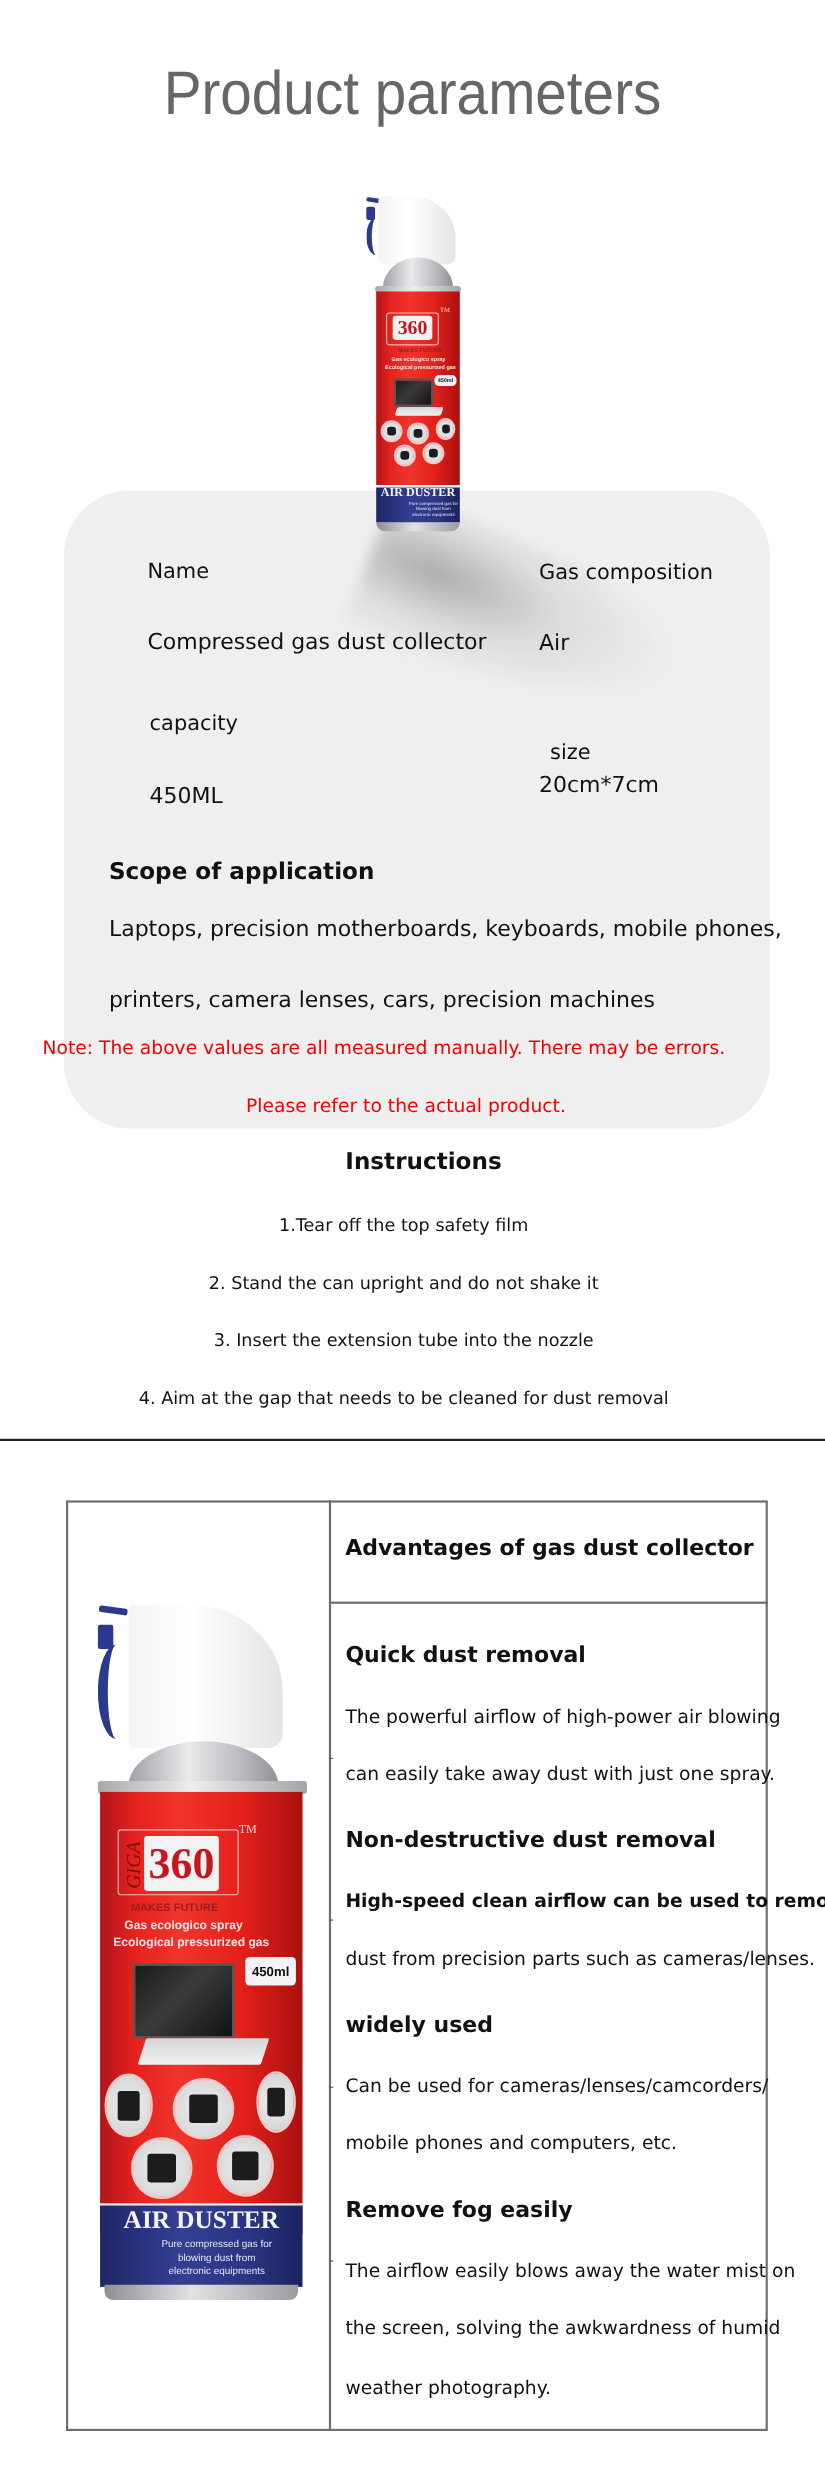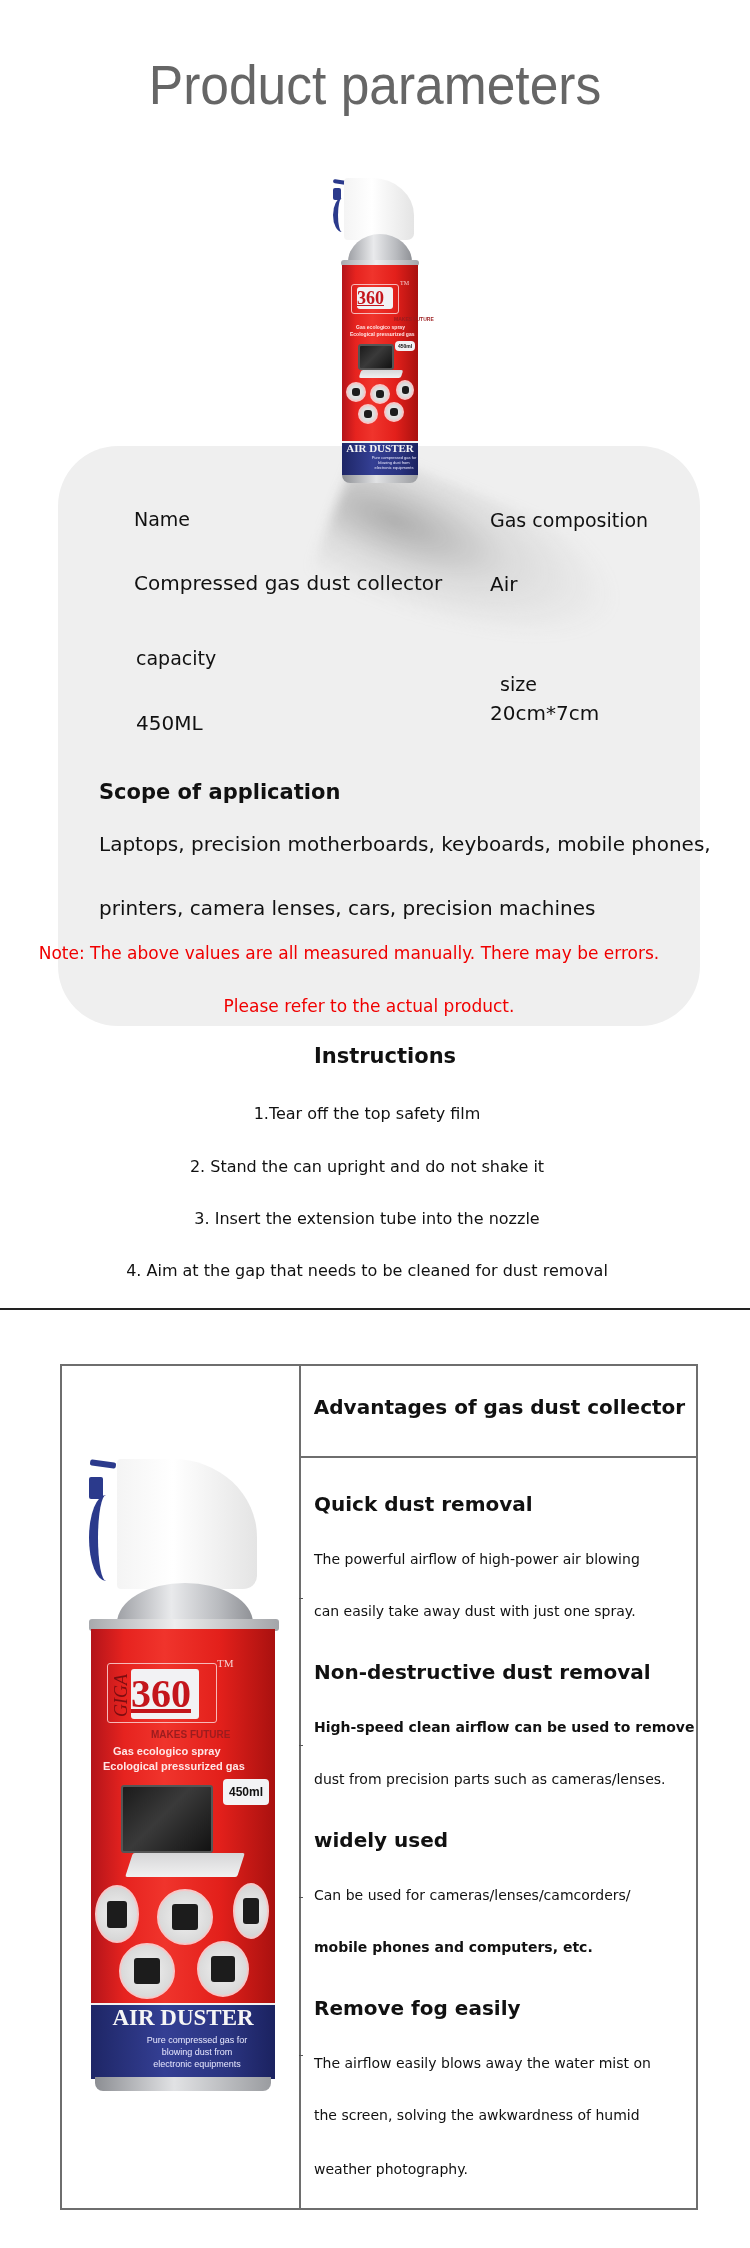--- a/index.html
+++ b/index.html
@@ -40,26 +40,26 @@
     position: absolute; background: linear-gradient(90deg,#b3141a 0%,#e6231f 18%,#f0342c 40%,#e3201b 70%,#a9110f 100%);
   }
   .can .band {
     position: absolute; background: linear-gradient(90deg,#1e2666,#343f94 40%,#2a3480 75%,#1b2260);
     border-top: 2px solid #f1f1f1;
   }
   .can .base { position: absolute; background: linear-gradient(90deg,#8c8e93,#e1e2e4 45%,#9a9ca0); border-radius: 0 0 8px 8px; }
   .can .logo-frame { position: absolute; border: 1px solid #f7b9b9; border-radius: 3px; }
   .can .logo-box {
     position: absolute; background: #f2f2f4; border-radius: 3px; color: #c4161c;
-    font-family: "Liberation Serif", serif; font-weight: bold; text-align: left; text-decoration: underline;
+    font-family: "Liberation Serif", serif; font-weight: bold; text-align: center;
   }
   .can .tm { position: absolute; color: #f5d0d0; font-family: "Liberation Serif", serif; }
   .can .giga { position: absolute; color: #7b0d10; font-family: "Liberation Serif", serif; font-style: italic; transform: rotate(-90deg); transform-origin: left top; }
   .can .tagline { position: absolute; color: #ffe6e6; font-weight: bold; text-align: left; line-height: 1.15; white-space: nowrap; }
-  .can .tagline.dim { color: #9b1c1e; margin-left: 32px; }
+  .can .tagline.dim { color: #9b1c1e; }
   .can .vol { position: absolute; background: #f3f3f5; border-radius: 4px; color: #111; font-weight: bold; text-align: center; }
   .can .laptop-screen { position: absolute; background: linear-gradient(135deg,#1b1b1b,#3a3a3a 45%,#121212); border: 2px solid #555; border-radius: 3px; }
   .can .laptop-base { position: absolute; background: linear-gradient(180deg,#d6d6d8,#f1f1f1); transform: skewX(-18deg); border-radius: 2px; }
   .can .icon-circle { position: absolute; border-radius: 50%; background: radial-gradient(circle at 50% 50%,#f1f1f1 0%,#d6d6d6 80%); border: 2px solid #f7c7c7; overflow: hidden; }
   .can .icon-circle span { position: absolute; left: 25%; top: 25%; width: 50%; height: 50%; background: #1c1c1c; border-radius: 3px; }
   .can .band-title { position: absolute; color: #f5f5f5; font-family: "Liberation Serif", serif; font-weight: bold; text-align: center; white-space: nowrap; }
   .can .band-sub { position: absolute; color: #e8e8ff; text-align: center; line-height: 1.15; white-space: nowrap; padding-left: 28px; }
 
   
   .spec { position: absolute; font-family: "DejaVu Sans", sans-serif; color: #111; white-space: nowrap; }
@@ -73,21 +73,21 @@
   .instr-title { position: absolute; top: 1044px; left: 0; width: 734px; text-align: center; font-size: 21px; font-weight: bold; font-family: "DejaVu Sans", sans-serif; padding-left: 36px; }
   .instr-step { position: absolute; left: 0; width: 734px; text-align: center; font-size: 16px; font-family: "DejaVu Sans", sans-serif; white-space: nowrap; }
   .divider { position: absolute; top: 1308px; left: 0; width: 750px; height: 2px; background: #222; }
 
   
   .adv-table { position: absolute; top: 1364px; left: 60px; width: 638px; height: 846px; border: 2px solid #6e6e6e; }
   .adv-col-div { position: absolute; top: 1364px; left: 299px; width: 2px; height: 846px; background: #6e6e6e; }
   .adv-row-div { position: absolute; top: 1456px; left: 299px; width: 399px; height: 2px; background: #6e6e6e; }
   .adv-head { position: absolute; top: 1395px; left: 301px; width: 397px; text-align: center; font-size: 20px; font-weight: bold; font-family: "DejaVu Sans", sans-serif; white-space: nowrap; }
   .adv-h { position: absolute; left: 314px; font-size: 20px; font-weight: bold; font-family: "DejaVu Sans", sans-serif; white-space: nowrap; }
-  .adv-p { position: absolute; left: 314px; font-size: 14px; font-family: "DejaVu Sans", sans-serif; white-space: nowrap; }
+  .adv-p { position: absolute; left: 314px; font-size: 17px; font-family: "DejaVu Sans", sans-serif; white-space: nowrap; }
   .tick { position: absolute; left: 299px; width: 4px; height: 1px; background: #555; }
 </style>
 </head>
 <body>
 
 <div class="title">Product  parameters</div>
 
 <div class="card"></div>
 <div class="card-shadow"></div>
 
@@ -207,18 +207,18 @@
 <div class="adv-h" style="top:1492px;">Quick dust removal</div>
 <div class="adv-p" style="top:1551px;">The powerful airflow of high-power air blowing</div>
 <div class="adv-p" style="top:1603px;">can easily take away dust with just one spray.</div>
 
 <div class="adv-h" style="top:1660px;">Non-destructive dust removal</div>
 <div class="adv-p" style="top:1719px;font-weight:bold;">High-speed clean airflow can be used to remove</div>
 <div class="adv-p" style="top:1771px;">dust from precision parts such as cameras/lenses.</div>
 
 <div class="adv-h" style="top:1828px;">widely used</div>
 <div class="adv-p" style="top:1887px;">Can be used for cameras/lenses/camcorders/</div>
-<div class="adv-p" style="top:1939px;font-weight:bold;">mobile phones and computers, etc.</div>
+<div class="adv-p" style="top:1939px;">mobile phones and computers, etc.</div>
 
 <div class="adv-h" style="top:1996px;">Remove fog easily</div>
 <div class="adv-p" style="top:2055px;">The airflow easily blows away the water mist on</div>
 <div class="adv-p" style="top:2107px;">the screen, solving the awkwardness of humid</div>
 <div class="adv-p" style="top:2161px;">weather photography.</div>
 
 </body></html>

